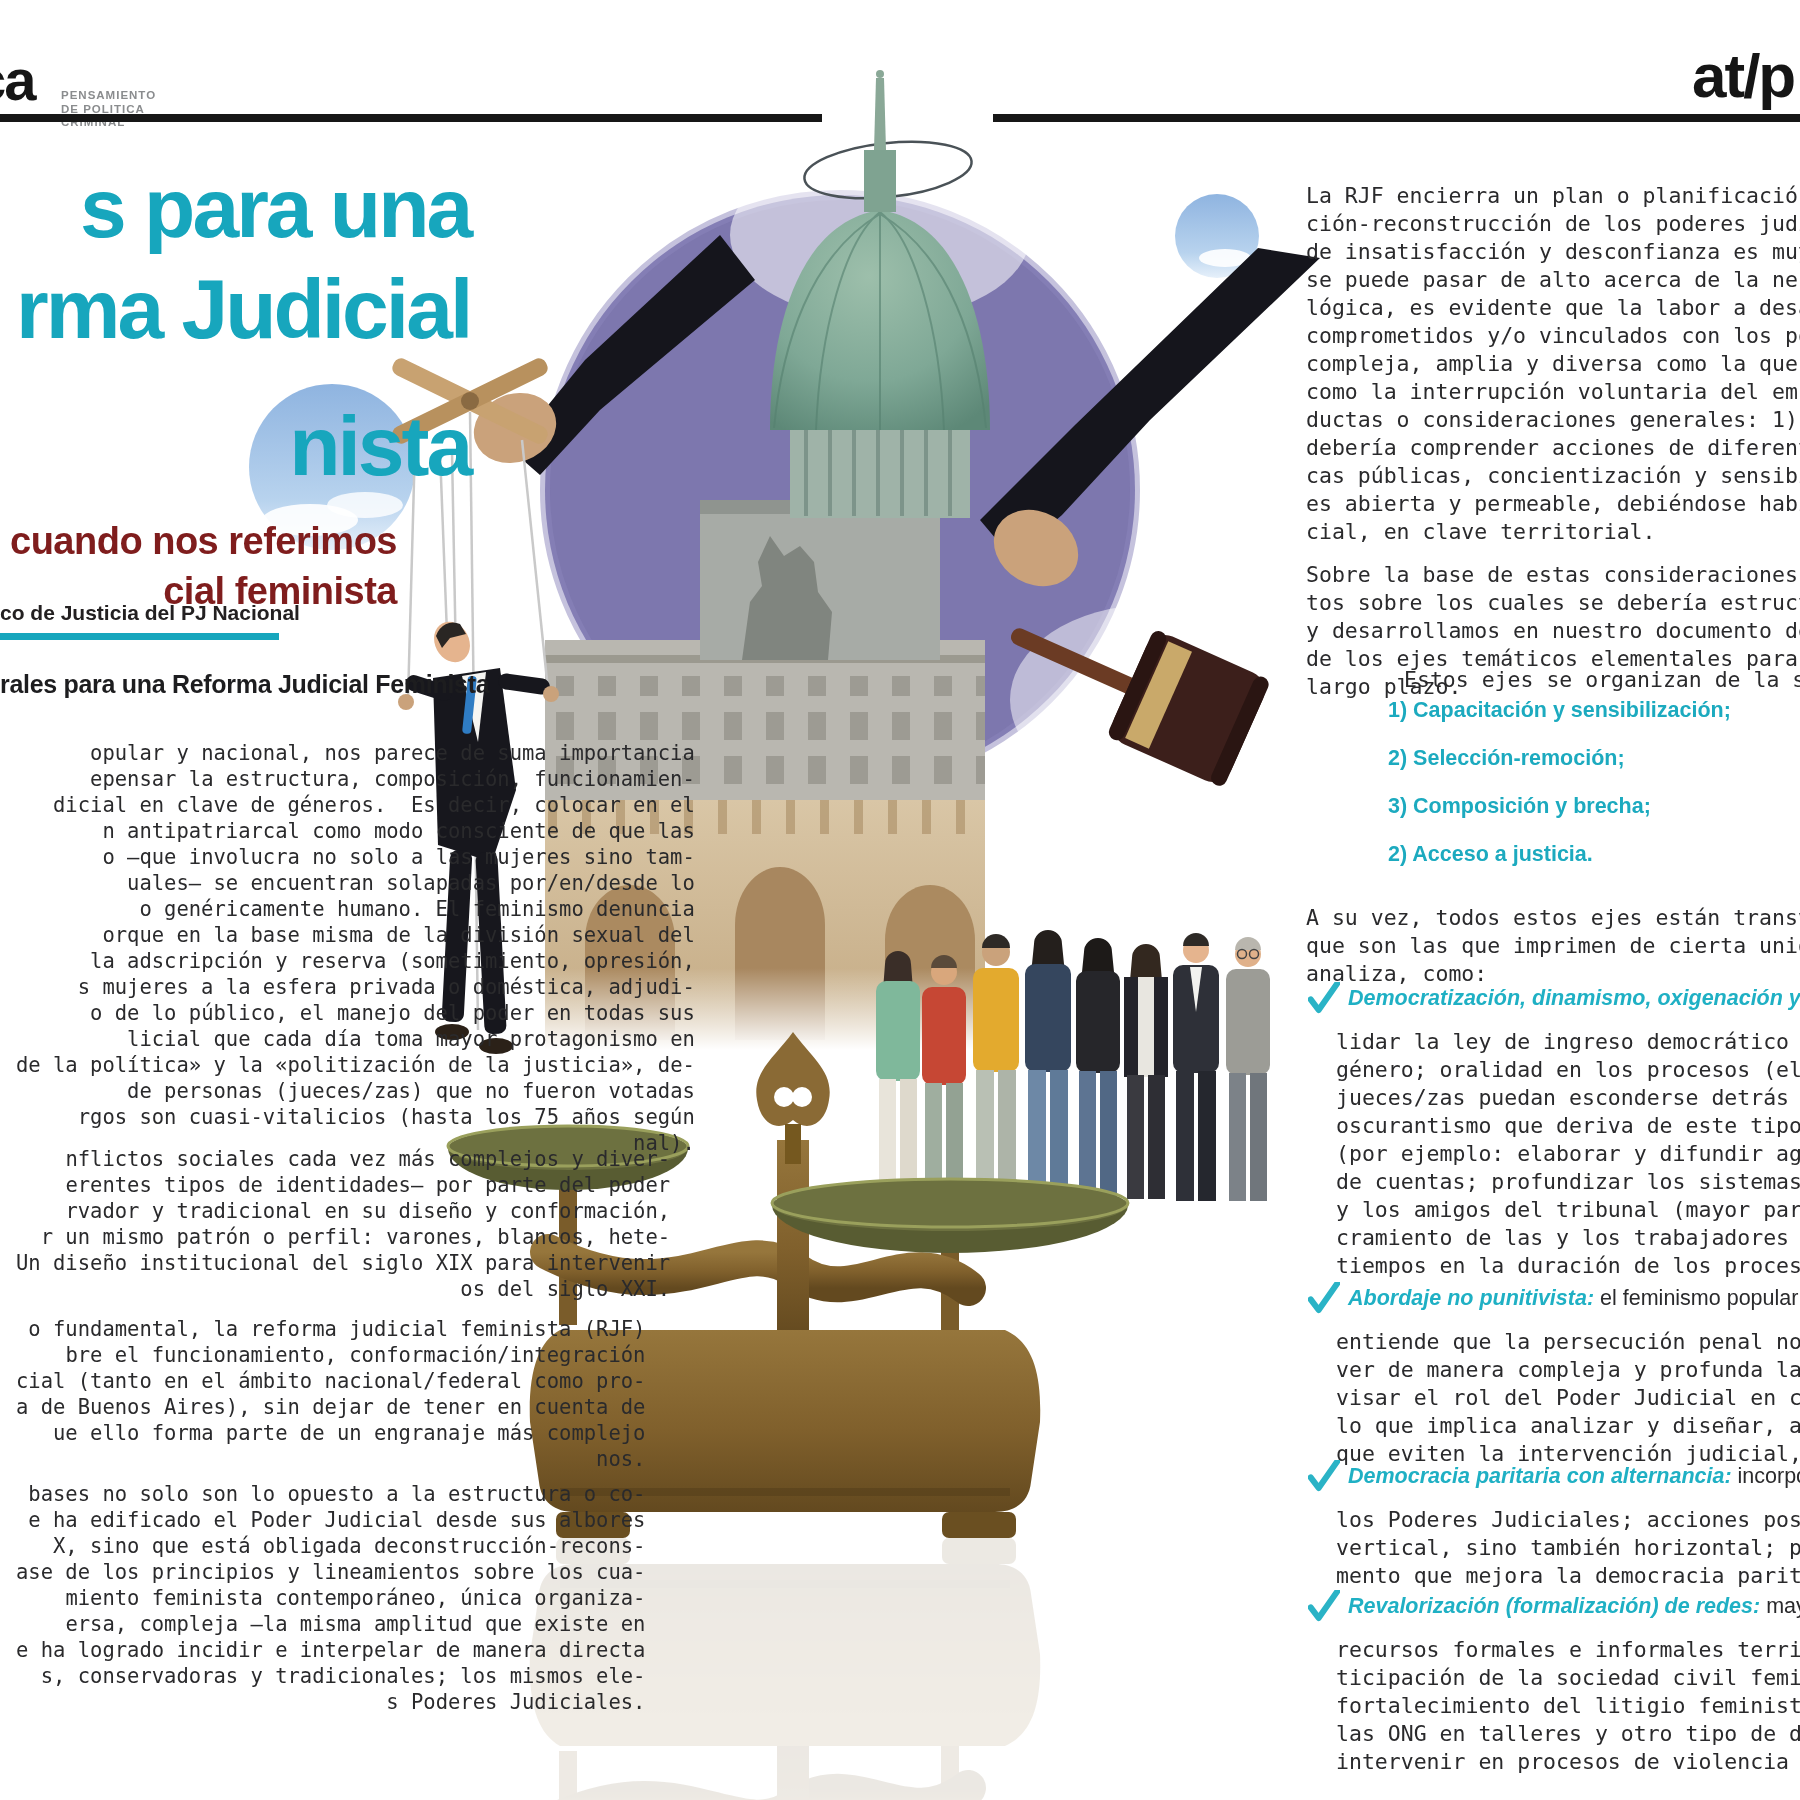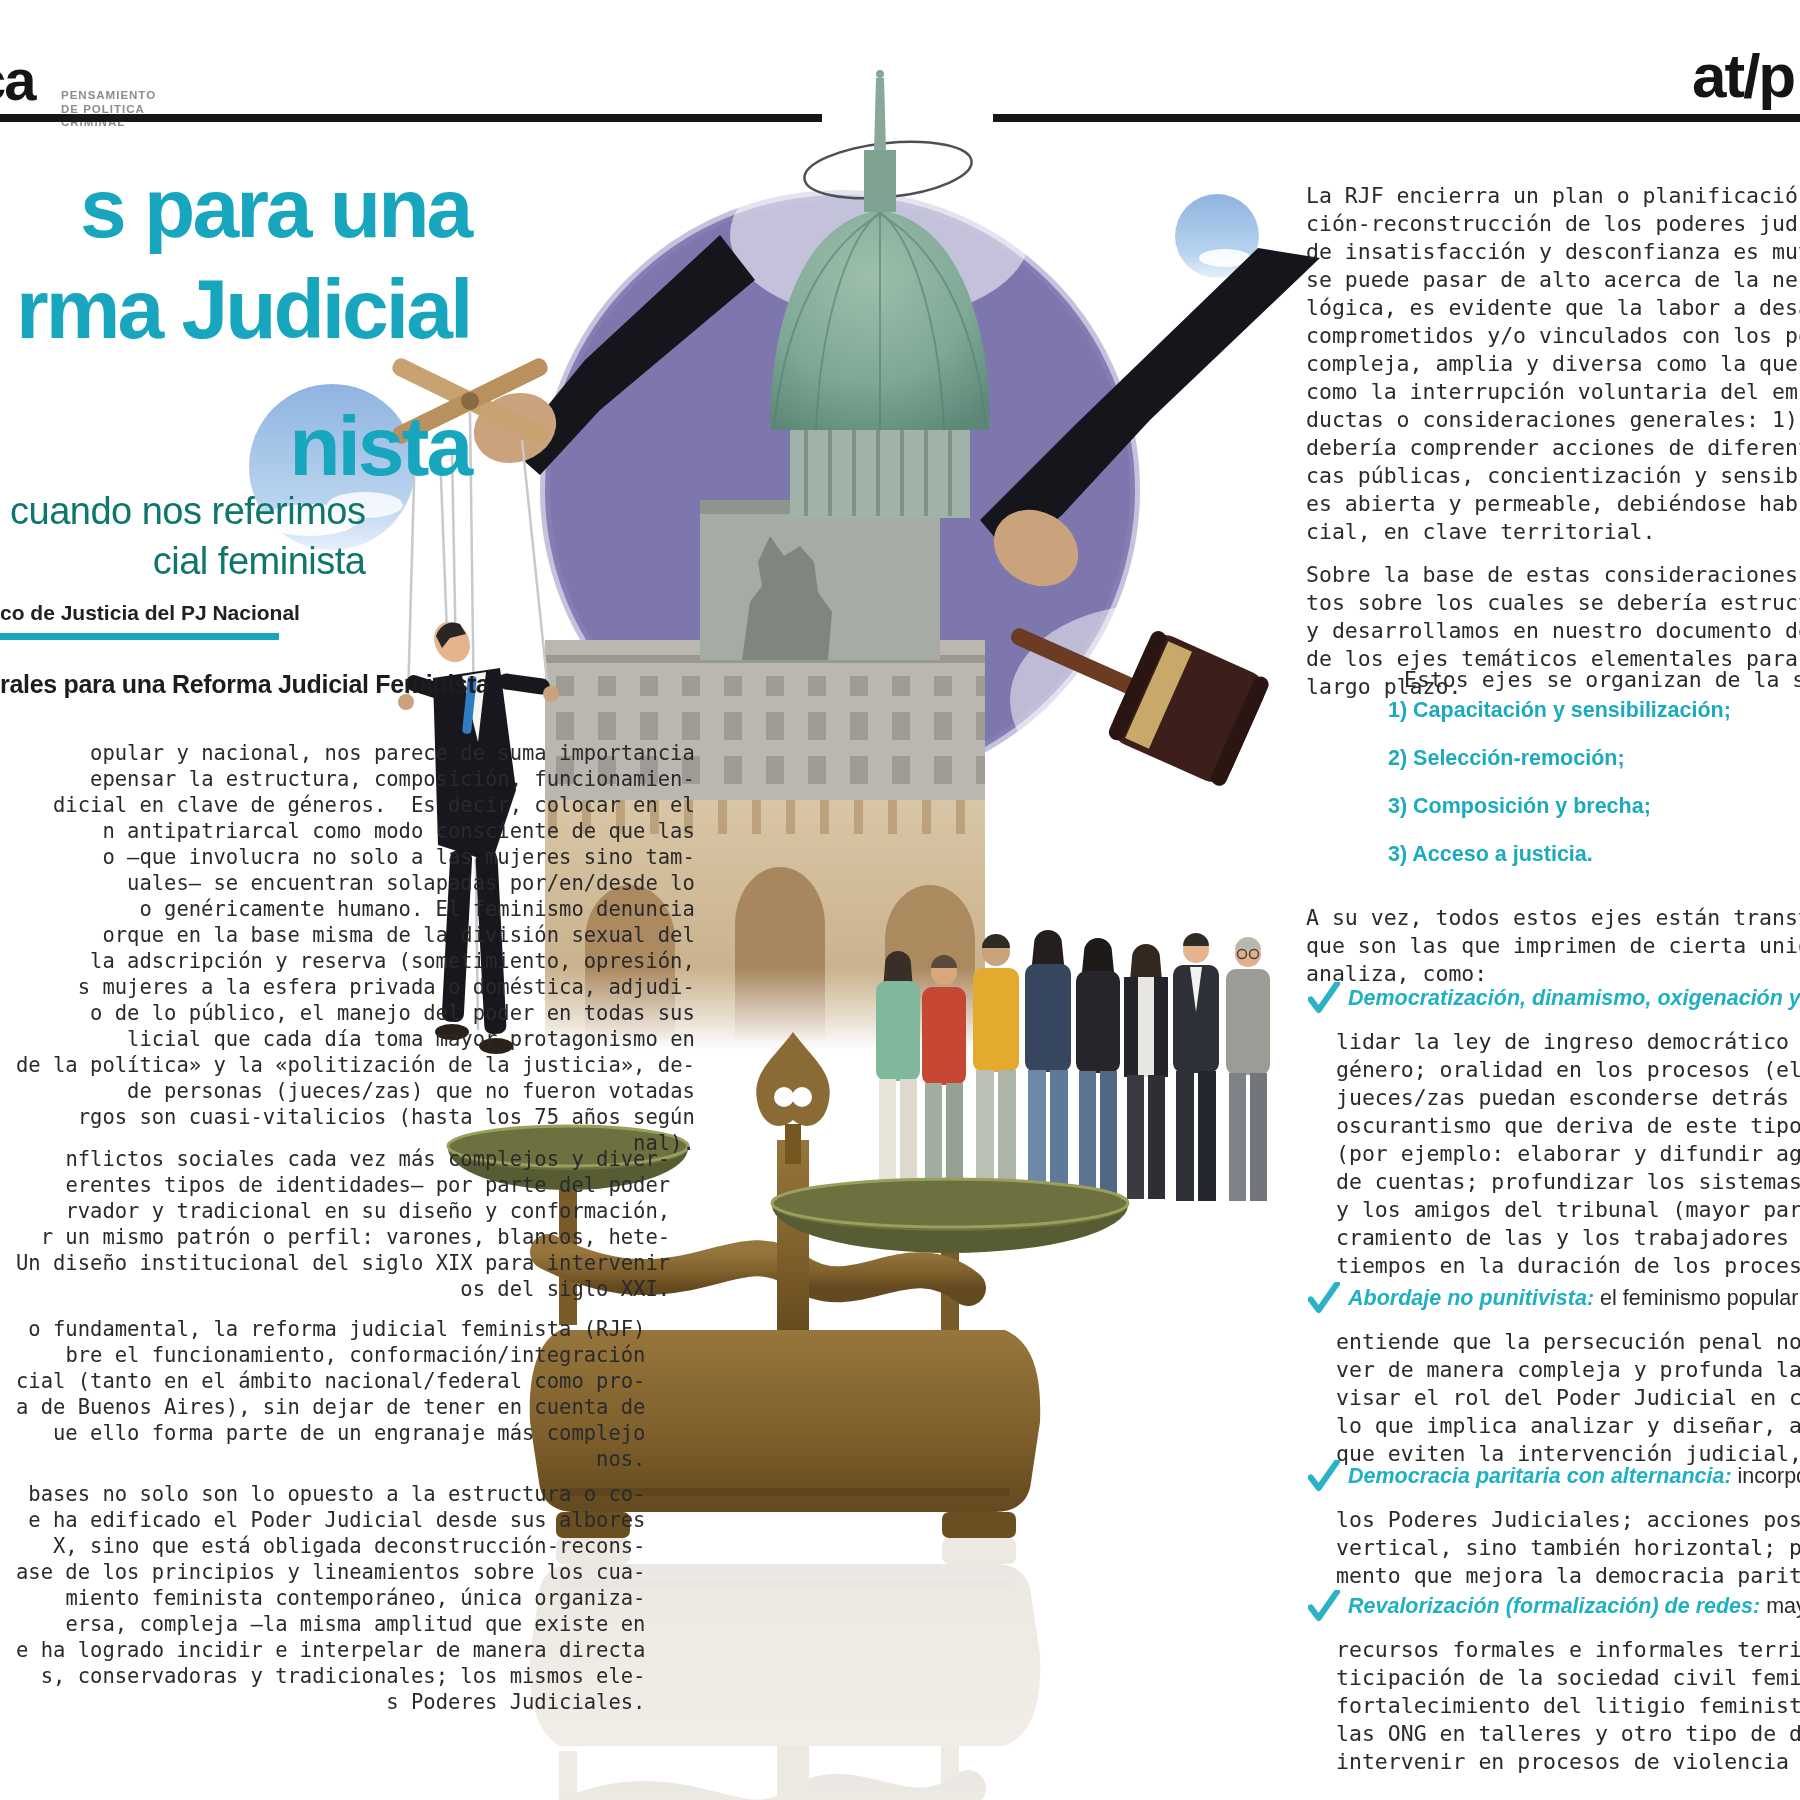--- a/index.html
+++ b/index.html
@@ -13,21 +13,21 @@
   #logo-left{left:-26px;top:46px;font-size:58px;font-weight:900;color:#151515;letter-spacing:-2px;}
   #tagline{left:45px;top:73px;font-size:11.5px;line-height:13.5px;font-weight:700;color:#8a8c8e;letter-spacing:1px;}
   #bar-left{left:0;top:114px;width:822px;height:8px;background:#171717;}
   #bar-right{left:993px;top:114px;width:807px;height:8px;background:#171717;}
   #logo-right{left:1692px;top:40px;font-size:62px;font-weight:900;color:#151515;letter-spacing:-2px;}
   
   #title{left:0;top:158px;color:#17a6bd;font-size:84px;font-weight:900;line-height:101px;letter-spacing:-3px;}
   #title div:nth-child(1){padding-left:36px;}
   #title div:nth-child(2){padding-left:16px;}
   #title div:nth-child(3){margin-top:36px;}
-  #subtitle{left:0;top:486px;color:#0f766e;font-size:38px;font-weight:400;line-height:50px;letter-spacing:-0.5px;}
+  #subtitle{left:0;top:516px;color:#7f1d1d;font-size:38px;font-weight:700;line-height:50px;letter-spacing:-0.5px;}
   #subtitle div:nth-child(1){padding-left:10px;}
   #byline{left:0;top:601px;font-size:21px;font-weight:700;color:#232021;}
   #byline-rule{left:0;top:633px;width:279px;height:7px;background:#17a6bd;}
   #section-heading{left:0;top:670px;font-size:25px;font-weight:700;color:#1d1d1f;letter-spacing:-0.3px;}
   .leftcol{left:0;top:0;width:500px;height:1800px;text-align:right;}
   .lbody{font-size:20.5px;line-height:26px;}
   #lp1{top:724px;} #lp2{top:1130px;} #lp3{top:1300px;} #lp4{top:1465px;}
   
   .rightcol{left:1290px;top:0;width:600px;height:1800px;}
   .rbody{font-size:21.5px;line-height:28px;}
@@ -374,21 +374,21 @@
   <pre id="rp2" class="abs lines rbody">Sobre la base de estas consideraciones generales a
 tos sobre los cuales se debería estructurar cualquier
 y desarrollamos en nuestro documento de posicionam
 de los ejes temáticos elementales para el diseño de
 largo plazo.</pre>
   <pre id="axes-intro" class="abs lines rbody">Estos ejes se organizan de la siguiente ma</pre>
   <ul id="axes-list" class="abs">
     <li>1) Capacitación y sensibilización;</li>
     <li>2) Selección-remoción;</li>
     <li>3) Composición y brecha;</li>
-    <li>3) Acceso a justicia.</li>
+    <li>2) Acceso a justicia.</li>
   </ul>
   <pre id="transversal" class="abs lines rbody">A su vez, todos estos ejes están transversalizados po
 que son las que imprimen de cierta unidad al plan d
 analiza, como:</pre>
 
   <div id="b1" class="bullet">
     <svg class="check" viewBox="0 0 24 24">
       <path d="M2 13 L8 21 L22 1" fill="none" stroke="#2ab3c6" stroke-width="4.5" stroke-linecap="round" stroke-linejoin="round"></path>
       </svg>
     <div class="first"><span class="bhead">Democratización, dinamismo, oxigenación y transp</span><span></span></div>

